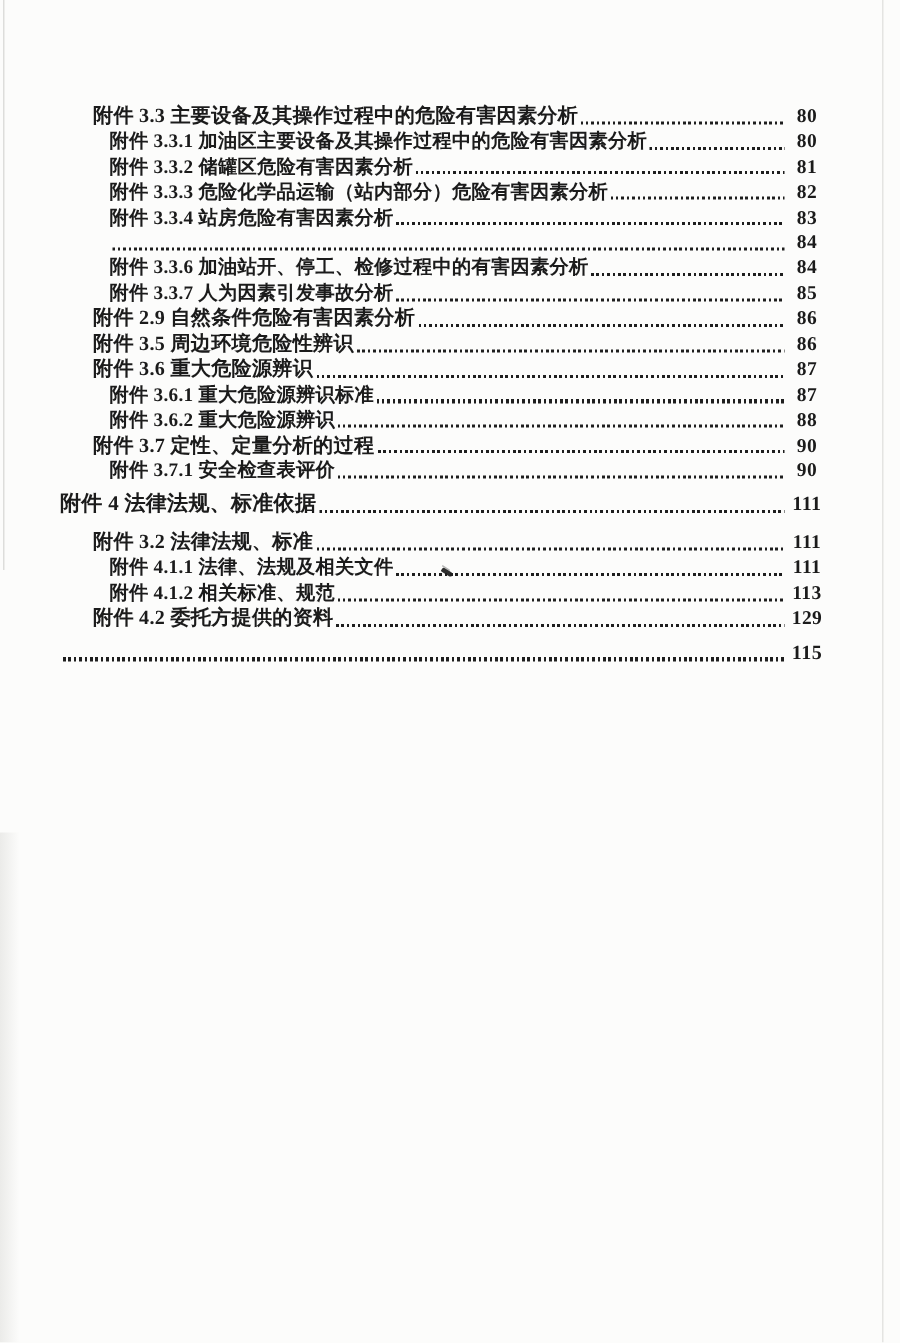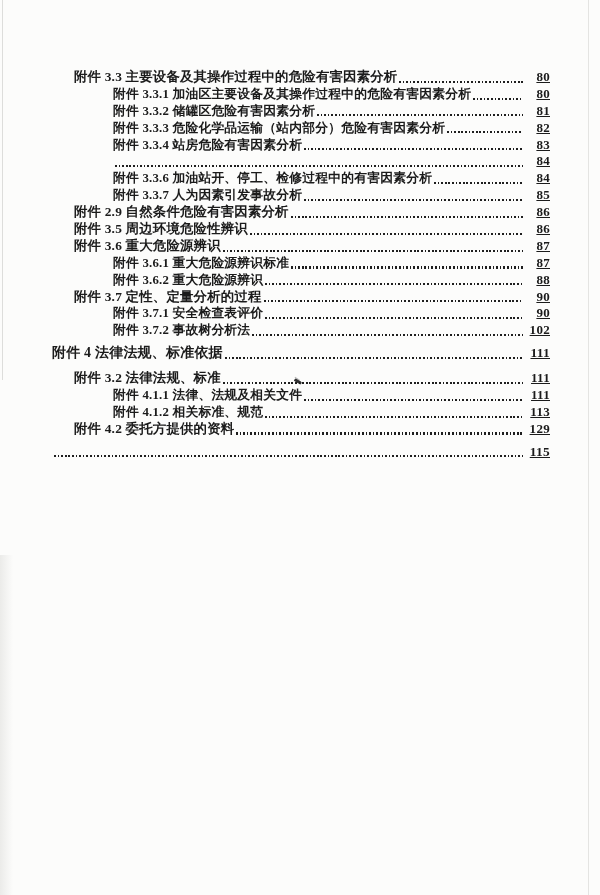--- a/index.html
+++ b/index.html
@@ -39,21 +39,21 @@
     left: 294px; top: 380px;
     width: 8px; height: 3px;
     background: #2e2e2e;
     border-radius: 2px 3px 3px 1px;
     transform: rotate(32deg);
     box-shadow: -2px -2px 0 -1px rgba(46,46,46,0.35);
   }
 
   .toc {
     position: absolute;
-    left: 12px; right: 0;
+    left: 0; right: 0;
     top: 69px;
   }
   .toc-row {
     display: flex;
     align-items: baseline;
     height: 16.9px;
     line-height: 16.9px;
     margin-right: 50px;
     font-weight: 700;
   }
@@ -64,26 +64,25 @@
   .toc-leader {
     flex: 1;
     align-self: flex-end;
     height: 2.1px;
     margin: 0 3px 3.2px 2px;
     background-image: repeating-linear-gradient(90deg,
       #1e1e1e 0, #1e1e1e 1.7px, transparent 1.7px, transparent 3.6px);
   }
   .toc-page {
     min-width: 24px;
-    text-align: right;
+    text-align: center;
     font-size: 13px;
     letter-spacing: 0.3px;
-    text-decoration: underline;
   }
-  .lvl3 { margin-left: 101px; font-size: 12.8px; }
+  .lvl3 { margin-left: 73px; font-size: 12.8px; }
   .lvl2 { margin-left: 62px; font-size: 13.4px; }
   .after-lvl1 { margin-top: 8px; }
   .lvl1 { margin-left: 40px; font-size: 14px; margin-top: 6px; }
   .lvl1 .toc-page { font-size: 13.4px; }
 </style>
 </head>
 <body>
 
 <div class="scan-left-line"></div>
 <div class="scan-left-band"></div>
@@ -158,25 +157,20 @@
     <div class="toc-row lvl2">
     <span class="toc-label">附件 3.7 定性、定量分析的过程</span>
     <span class="toc-leader"></span>
     <span class="toc-page">90</span>
   </div>
     <div class="toc-row lvl3">
     <span class="toc-label">附件 3.7.1 安全检查表评价</span>
     <span class="toc-leader"></span>
     <span class="toc-page">90</span>
   </div>
-    <div class="toc-row lvl3">
-    <span class="toc-label">附件 3.7.2 事故树分析法</span>
-    <span class="toc-leader"></span>
-    <span class="toc-page">102</span>
-  </div>
     <div class="toc-row lvl1">
     <span class="toc-label">附件 4 法律法规、标准依据</span>
     <span class="toc-leader"></span>
     <span class="toc-page">111</span>
   </div>
     <div class="toc-row lvl2 after-lvl1">
     <span class="toc-label">附件 3.2 法律法规、标准</span>
     <span class="toc-leader"></span>
     <span class="toc-page">111</span>
   </div>

